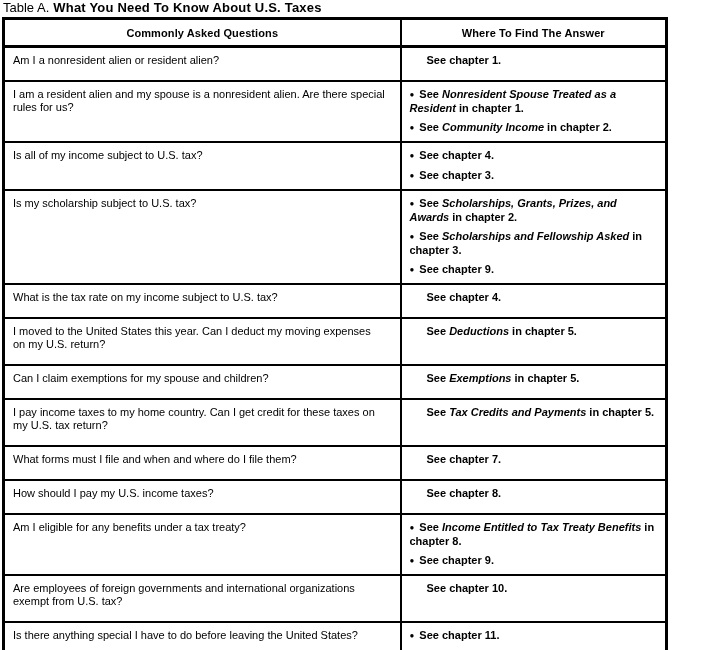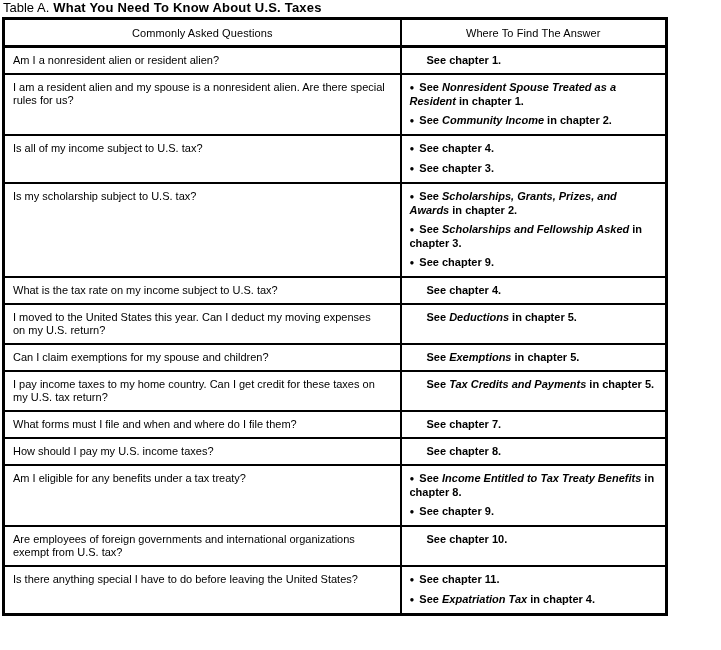--- a/index.html
+++ b/index.html
@@ -38,33 +38,33 @@
     border-collapse: collapse;
     table-layout: fixed;
     border: 3px solid #000000;
   }
   table.faq col.q-col { width: 397px; }
   table.faq col.a-col { width: 266px; }
   table.faq th {
     border: 2px solid #000000;
     border-bottom: 3px solid #000000;
     font-size: 11px;
-    font-weight: normal;
+    font-weight: bold;
     text-align: center;
     padding: 7px 4px 6px 4px;
     letter-spacing: 0.1px;
   }
   table.faq td {
     border: 2px solid #000000;
     vertical-align: top;
     font-size: 11px;
     line-height: 13px;
   }
   td.q-cell {
-    padding: 6px 14px 6px 8px;
+    padding: 6px 14px 13px 8px;
   }
   td.a-cell {
     padding: 6px 6px 6px 8px;
   }
   .answer-item {
     margin-bottom: 6px;
     font-weight: bold;
   }
   .answer-item:last-child {
     margin-bottom: 0;

